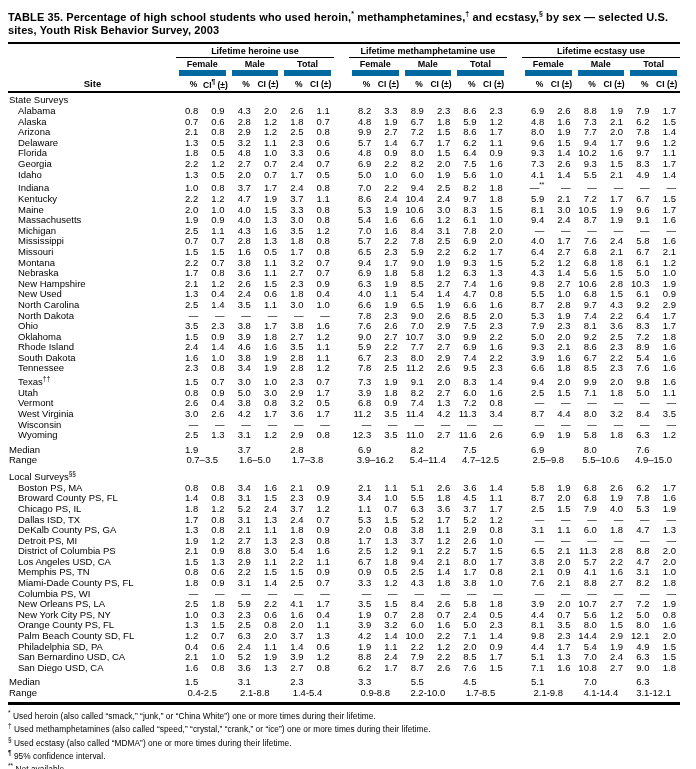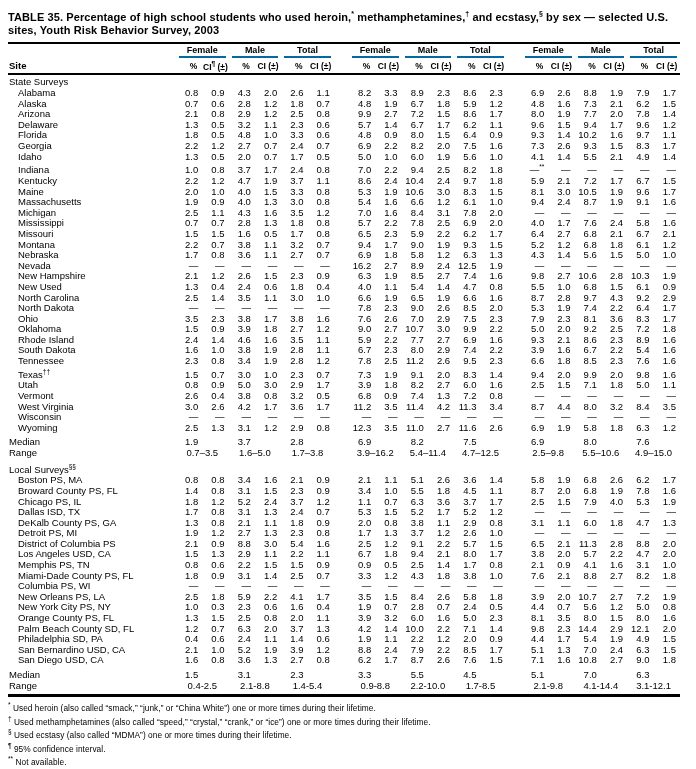--- a/index.html
+++ b/index.html
@@ -11,27 +11,27 @@
   .title { font-size:11px; font-weight:bold; line-height:13px; margin:2px 0 5px 0; letter-spacing:0.1px; }
   .title sup { font-size:7px; }
   table.yrbs { border-collapse:collapse; table-layout:fixed; width:672px; border-top:2px solid #000; }
   col.c-site { width:166px; }
   col.c-num  { width:26px; }
   col.c-gap  { width:15px; }
   td { padding:0; margin:0; vertical-align:bottom; overflow:visible; }
   
   td.glabel { font-size:9px; font-weight:bold; text-align:center; border-bottom:1px solid #000;
               padding:2px 0 1px 0; white-space:nowrap; }
-  .su { border-bottom:2px solid #0369a1; margin:0 3px; padding:1px 0 1px 0;
+  .su { border-bottom:6px solid #0369a1; margin:0 3px; padding:1px 0 1px 0;
         font-size:9px; font-weight:bold; text-align:center; }
   tr.measure td { border-bottom:2px solid #000; }
   td.mh { font-size:8.5px; font-weight:bold; white-space:nowrap; padding:2px 0 2px 0; }
   td.mh-pct { text-align:right; padding-right:5px; }
   td.mh-ci  { text-align:center; }
-  td.site-head { font-size:9.5px; font-weight:bold; text-align:left; padding:2px 0 2px 1px; }
+  td.site-head { font-size:9.5px; font-weight:bold; text-align:center; padding:2px 0 2px 1px; }
   td.mh sup, .sec sup, td.site sup, td.num sup, .fn sup { font-size:6.5px; }
   
   tbody td { font-size:9.5px; line-height:10.6px; white-space:nowrap; }
   td.sec  { padding:2px 0 0 1px;margin-left:24px; }
   td.site { padding-left:10px; }
   td.num  { text-align:right; padding-right:4px; }
   td.range{ text-align:center;margin-top:46px; }
   td.flush{ padding-left:1px; }
   tr.median td { padding-top:4px; }
   tr.sec2 td { padding-top:3px; }
@@ -65,20 +65,28 @@
         <col class="c-num">
         <col class="c-num">
         <col class="c-num">
         <col class="c-num">
         <col class="c-num">
         <col class="c-num">
       </colgroup>
     <thead id="thead">
         <tr>
           <td></td>
+          <td class="glabel" colspan="6">Lifetime heroine use</td>
+          <td></td>
+          <td class="glabel" colspan="6">Lifetime methamphetamine use</td>
+          <td></td>
+          <td class="glabel" colspan="6">Lifetime ecstasy use</td>
+        </tr>
+        <tr>
+          <td></td>
           <td colspan="2">
             <div class="su">Female</div>
           </td>
           <td colspan="2">
             <div class="su">Male</div>
           </td>
           <td colspan="2">
             <div class="su">Total</div>
           </td>
           <td></td>
@@ -490,43 +498,20 @@
           <td class="num">1.2</td>
           <td class="num">6.3</td>
           <td class="num">1.3</td>
           <td></td>
           <td class="num">4.3</td>
           <td class="num">1.4</td>
           <td class="num">5.6</td>
           <td class="num">1.5</td>
           <td class="num">5.0</td>
           <td class="num">1.0</td>
-        </tr>
-        <tr>
-          <td class="site">Nevada</td>
-          <td class="num">—</td>
-          <td class="num">—</td>
-          <td class="num">—</td>
-          <td class="num">—</td>
-          <td class="num">—</td>
-          <td class="num">—</td>
-          <td></td>
-          <td class="num">16.2</td>
-          <td class="num">2.7</td>
-          <td class="num">8.9</td>
-          <td class="num">2.4</td>
-          <td class="num">12.5</td>
-          <td class="num">1.9</td>
-          <td></td>
-          <td class="num">—</td>
-          <td class="num">—</td>
-          <td class="num">—</td>
-          <td class="num">—</td>
-          <td class="num">—</td>
-          <td class="num">—</td>
         </tr>
         <tr>
           <td class="site">New Hampshire</td>
           <td class="num">2.1</td>
           <td class="num">1.2</td>
           <td class="num">2.6</td>
           <td class="num">1.5</td>
           <td class="num">2.3</td>
           <td class="num">0.9</td>
           <td></td>

